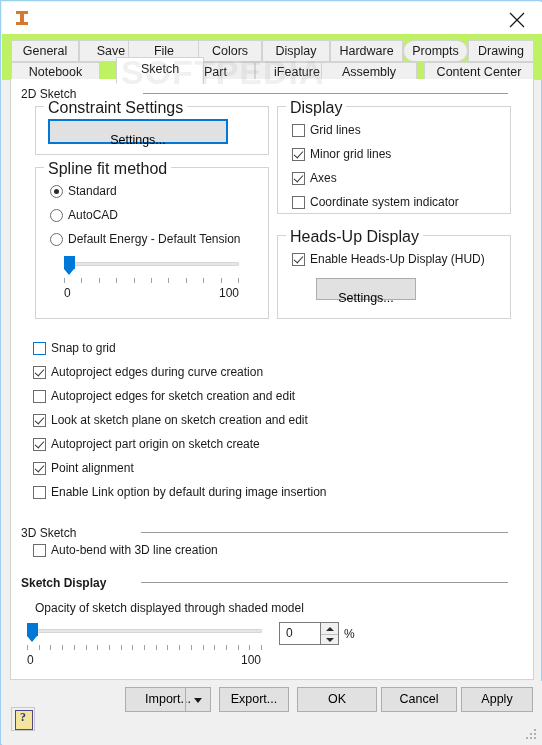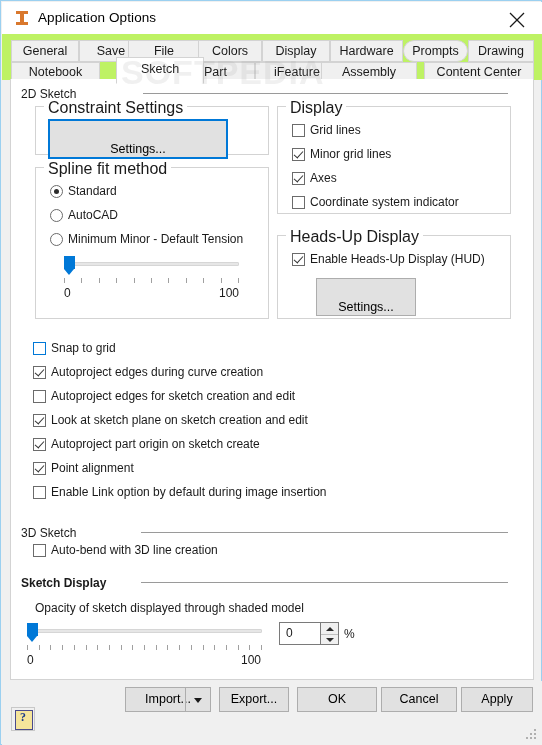--- a/index.html
+++ b/index.html
@@ -160,21 +160,21 @@
     position: absolute;
     box-sizing: border-box;
     background: #e1e1e1;
     border: 1px solid #adadad;
     font-family: "Liberation Sans", sans-serif;
     font-size: 12.5px;
     color: #000000;
     text-align: center;
     cursor: default;
     white-space: nowrap;
-    padding: 18px;
+    padding: 9px;
   }
   .btn.focused {
     border: 2px solid #0078d7;
     background: #e1e1e1;
   }
 
   
   .cb-row {
     position: absolute;
     height: 16px;
@@ -409,21 +409,20 @@
 <body>
 
 <div class="window">
 
   <div class="titlebar">
     <div class="app-icon">
       <div class="bar-h1"></div>
         <div class="bar-v"></div>
         <div class="bar-h2"></div>
     </div>
-    <div class="title-text">Application Options</div>
     <div class="close-btn">
       <svg width="16" height="16" viewBox="0 0 16 16">
         <line x1="1" y1="1" x2="15" y2="15" stroke="#1a1a1a" stroke-width="1.2"></line>
         <line x1="15" y1="1" x2="1" y2="15" stroke="#1a1a1a" stroke-width="1.2"></line>
       </svg>
     </div>
   </div>
 
   <div class="tabstrip">
 
@@ -490,21 +489,21 @@
       <div class="rb-row" style="left:14px;top:16px;">
         <div class="rb-circle selected"></div>
         <div class="rb-label">Standard</div>
       </div>
       <div class="rb-row" style="left:14px;top:40px;">
         <div class="rb-circle"></div>
         <div class="rb-label">AutoCAD</div>
       </div>
       <div class="rb-row" style="left:14px;top:64px;">
         <div class="rb-circle"></div>
-        <div class="rb-label">Minimum Minor - Default Tension</div>
+        <div class="rb-label">Default Energy - Default Tension</div>
       </div>
 
       <div class="slider" style="left:28px;top:88px;width:175px;height:48px;">
         <div class="track" style="width:175px;"></div>
         <div class="thumb" style="left:0px;"></div>
         <div class="ticks" style="width:175px;">
             <i style="left: 0px;"></i>
             <i style="left: 17.4px;"></i>
             <i style="left: 34.8px;"></i>
             <i style="left: 52.2px;"></i>

